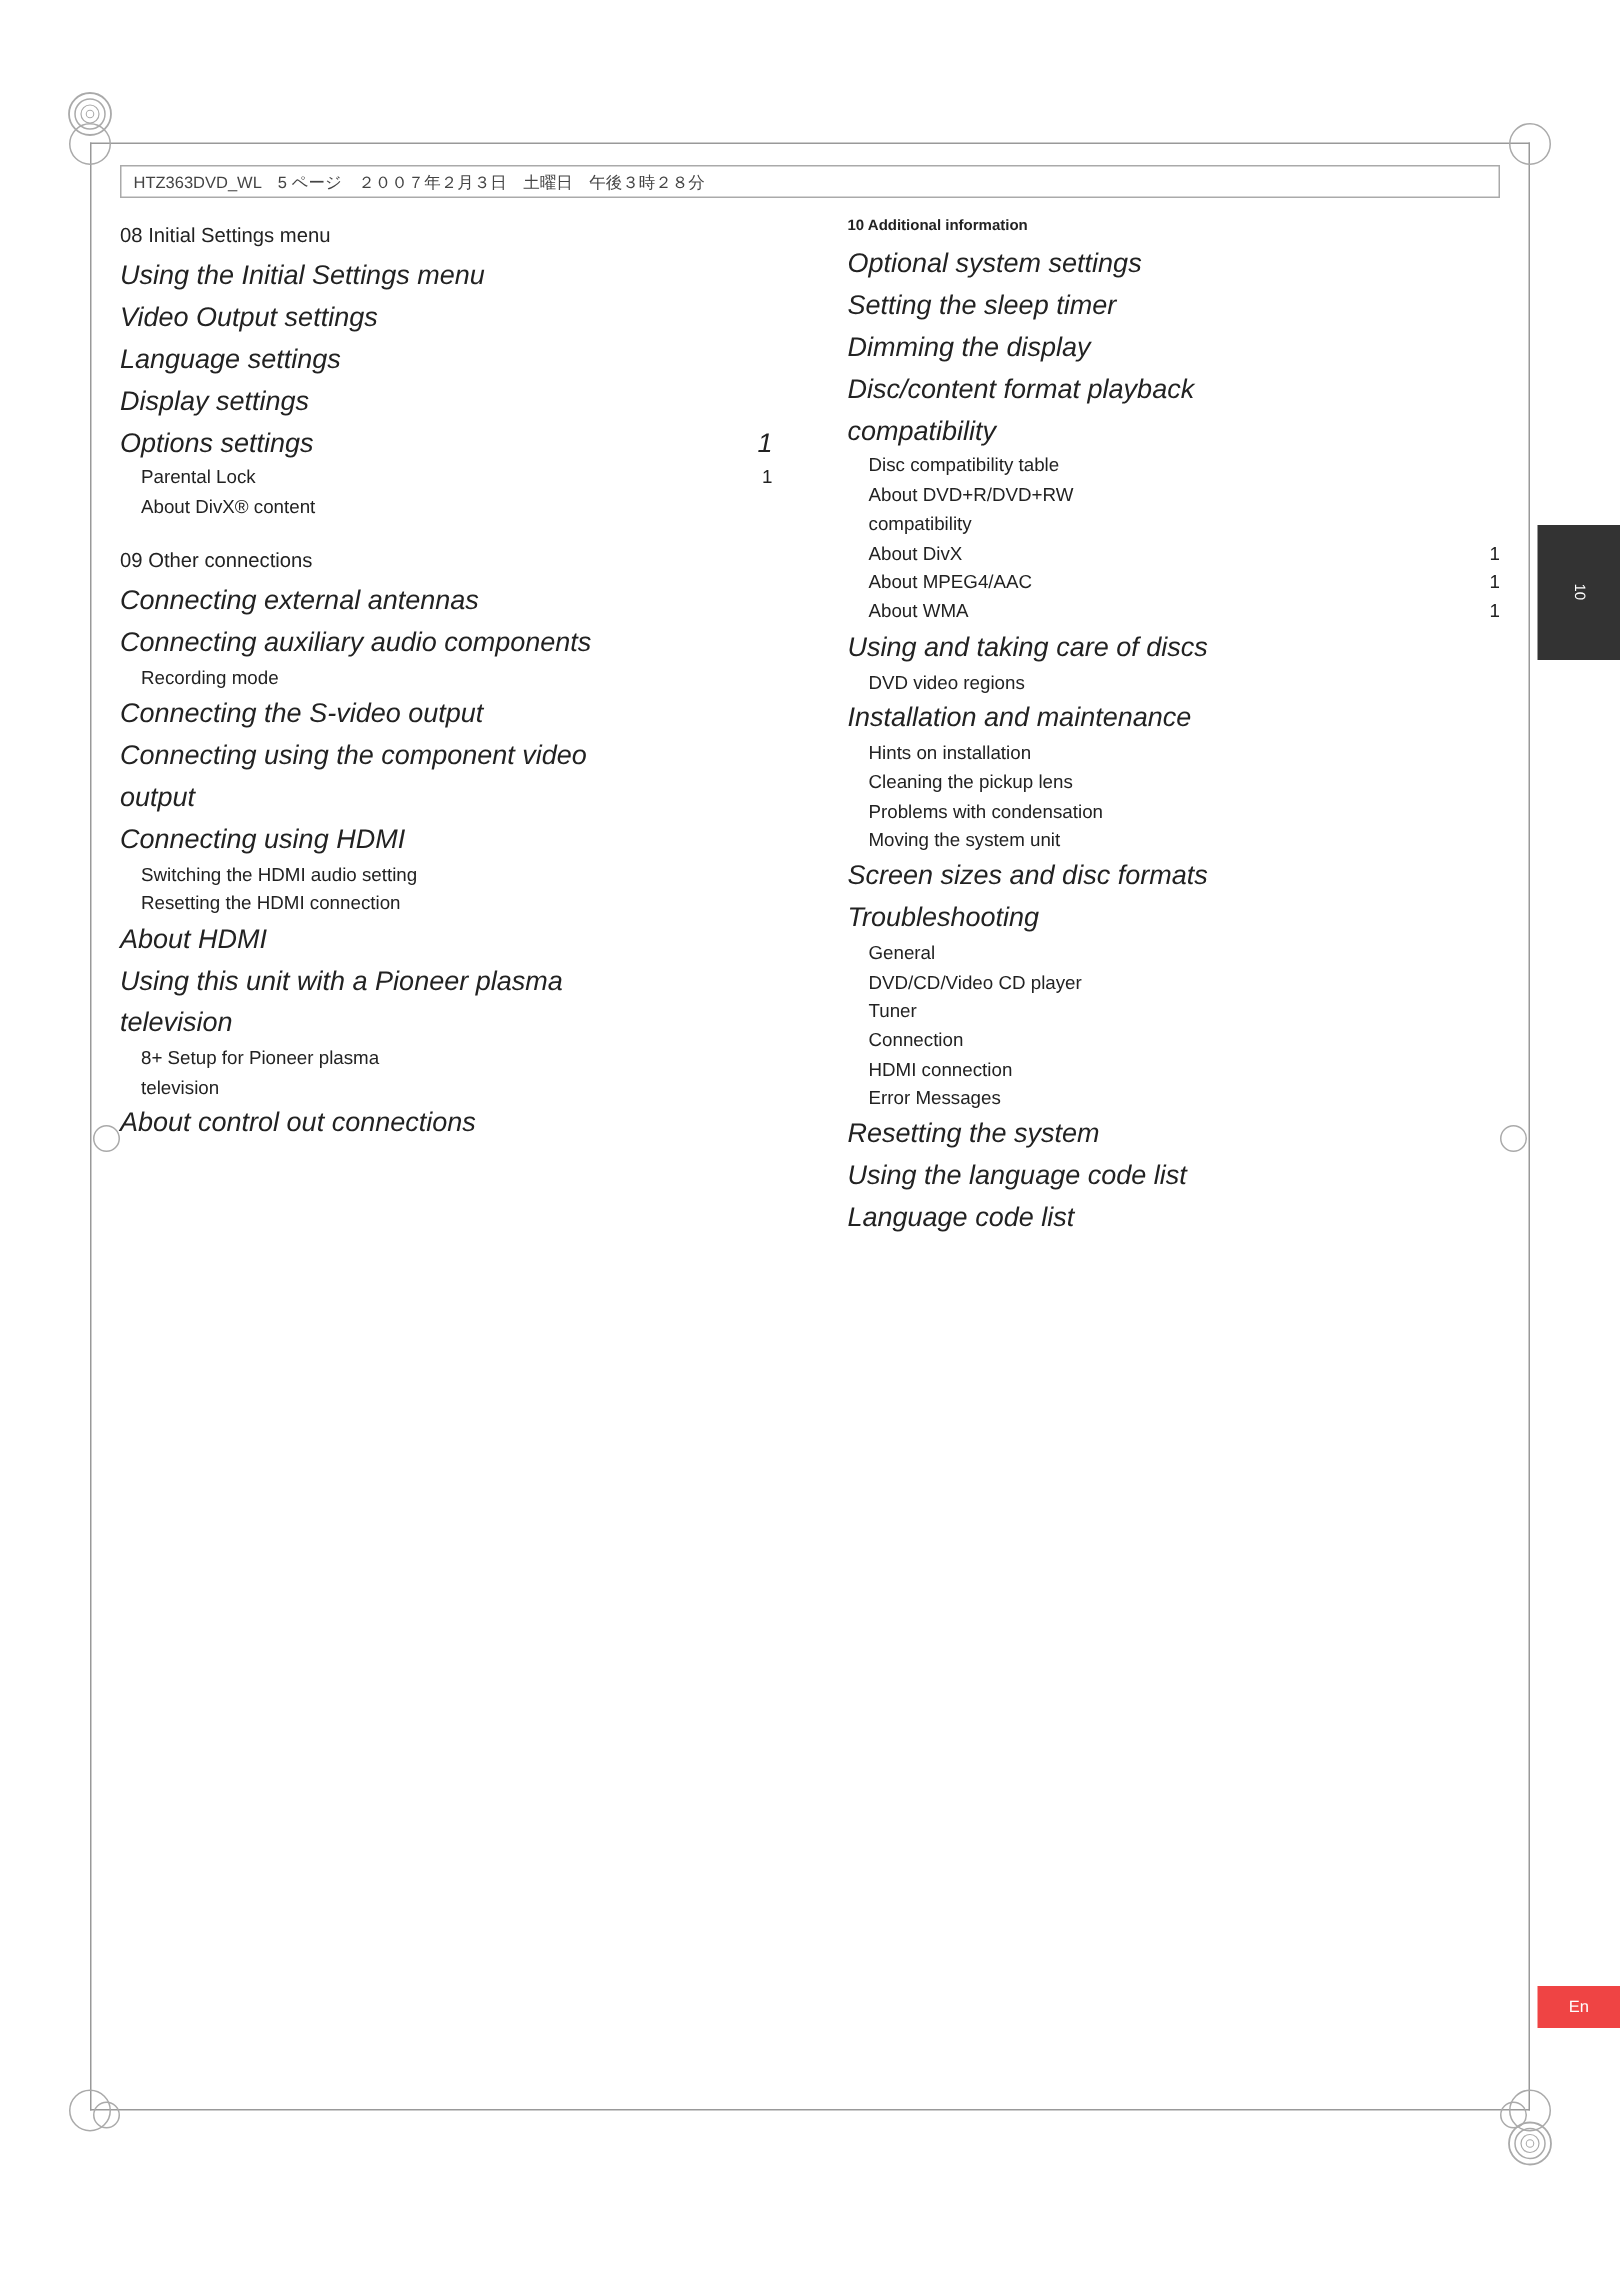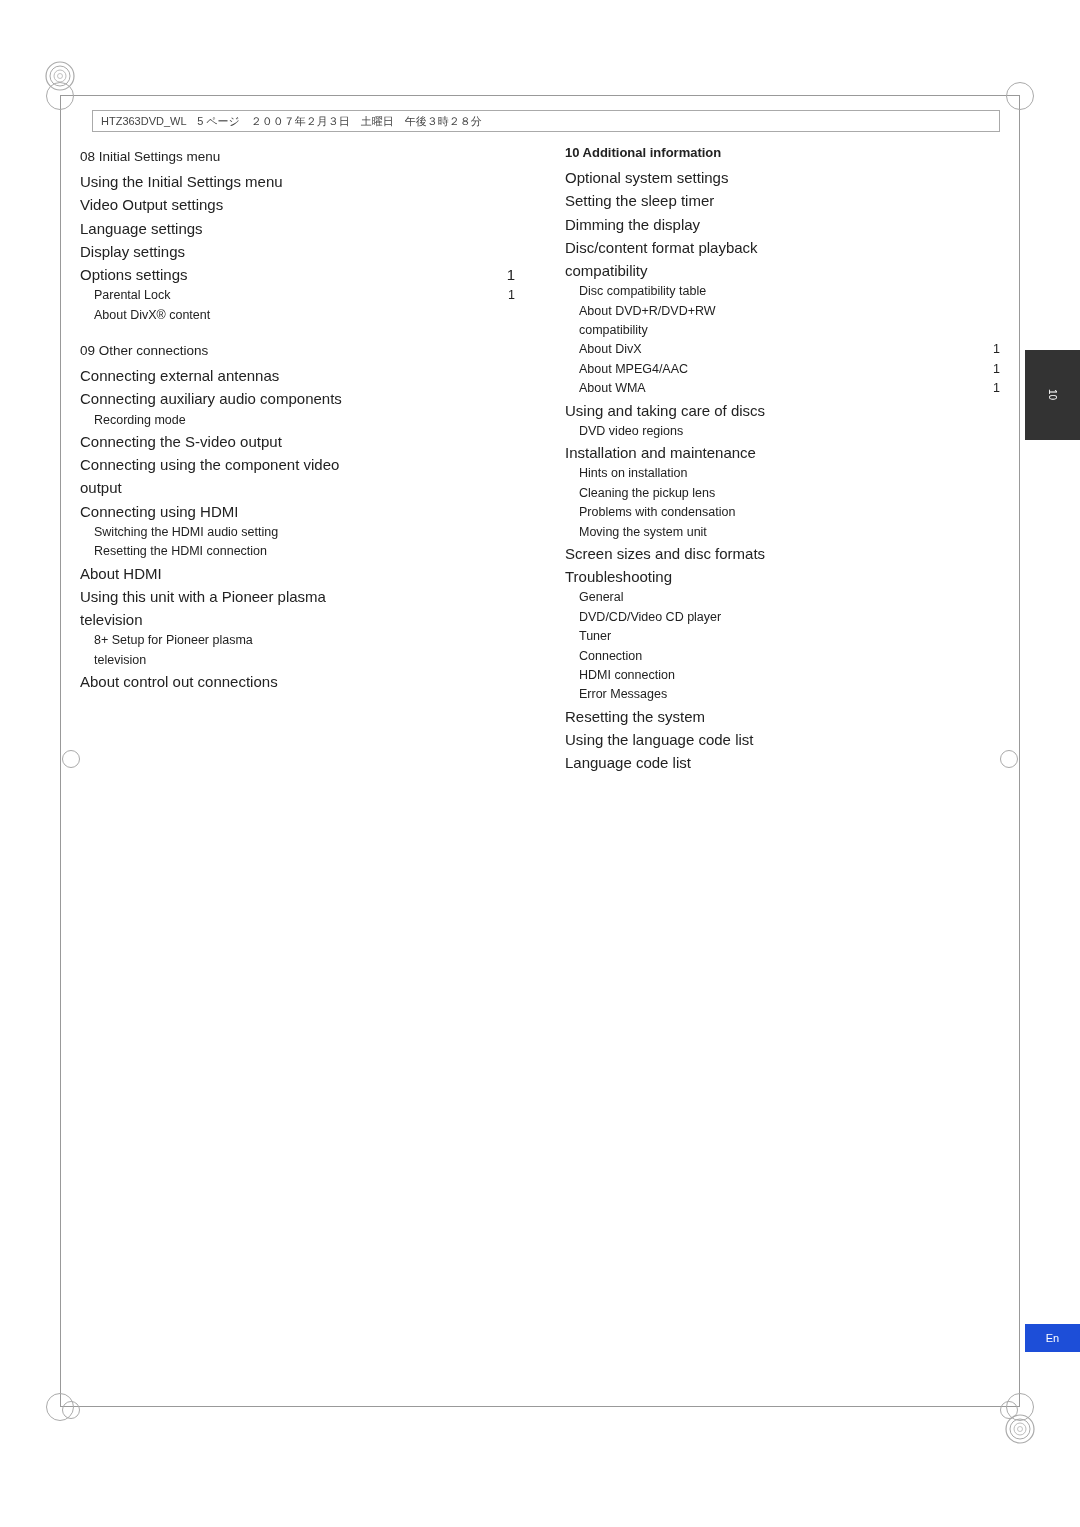--- a/index.html
+++ b/index.html
@@ -46,21 +46,21 @@
       bottom: 120px;
       right: 60px;
       width: 1px;
       background: #999;
     }
 
     
     .header-bar {
       position: absolute;
       top: 110px;
-      left: 92px;
+      left: 80px;
       right: 80px;
       height: 22px;
       border: 1px solid #aaa;
       display: flex;
       align-items: center;
       padding: 0 8px;
       font-size: 11px;
       color: #444;
       background: #fff;
     }
@@ -104,21 +104,21 @@
       font-size: 10px;
       writing-mode: vertical-rl;
     }
 
     .right-tab-bottom {
       position: absolute;
       bottom: 175px;
       right: 0;
       width: 55px;
       height: 28px;
-      background: #1d4ed8;
+      background: #ef4444;
       display: flex;
       align-items: center;
       justify-content: center;
     }
     .right-tab-bottom span {
       color: #fff;
       font-size: 11px;
     }
 
     
@@ -144,32 +144,33 @@
 
     
     .section-header {
       font-size: 13.5px;
       font-weight: normal;
       margin-bottom: 6px;
       margin-top: 4px;
     }
 
     .section-header-large {
-      font-size: 13px;
+      font-size: 10px;
       font-weight: bold;
       margin-bottom: 6px;
     }
 
     
     .toc-item {
-      font-size: 15px;
+      font-size: 18px;
       line-height: 1.55;
       color: #222;
       display: flex;
       justify-content: space-between;
+      font-style: italic;
     }
 
     .toc-item-indented {
       font-size: 12.5px;
       line-height: 1.55;
       color: #222;
       padding-left: 14px;
       display: flex;
       justify-content: space-between;
       gap: 36px;

